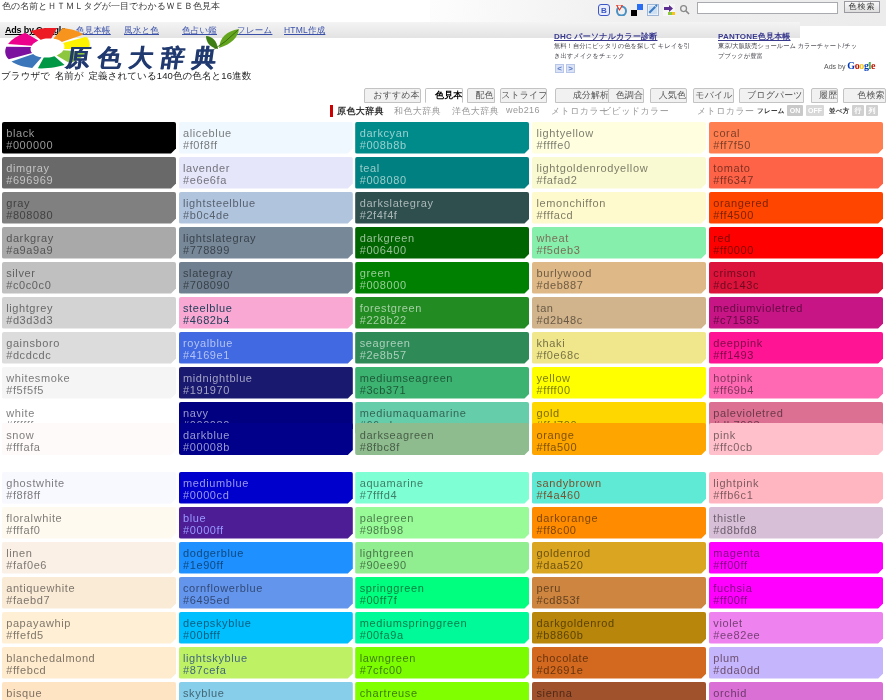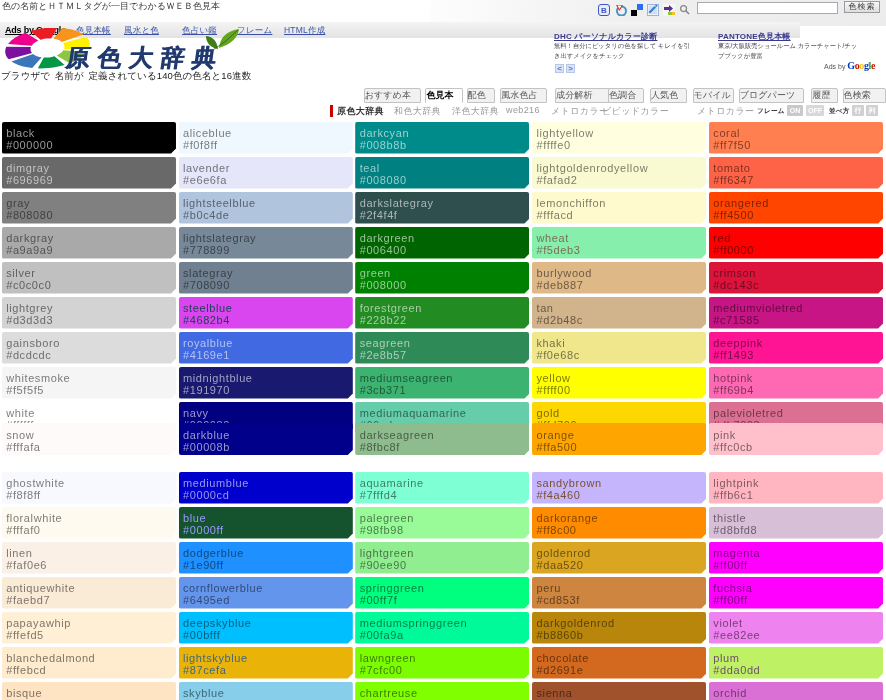--- a/index.html
+++ b/index.html
@@ -23,21 +23,21 @@
 #tagline{position:absolute;left:1px;top:70px;font-size:9.5px;color:#222;letter-spacing:0.1px;white-space:nowrap}
 
 .adtitle{position:absolute;font-size:8px;font-weight:bold;color:#39398f;text-decoration:underline;letter-spacing:0.2px;white-space:nowrap}
 .adbody{position:absolute;font-size:6.3px;color:#3c3c46;line-height:9.6px;letter-spacing:0}
 .pgbtn{position:absolute;width:9px;height:9px;background:#dbe4f6;border:1px solid #b8c6ea;
  color:#5b79c4;font-size:8px;line-height:7px;text-align:center;font-weight:bold}
 #adsby{position:absolute;left:824px;top:60px;font-size:7px;color:#555;white-space:nowrap}
 #adsby .g{font-family:"Liberation Serif",serif;font-size:10px;font-weight:bold;letter-spacing:-0.4px}
 
 .tab{position:absolute;top:88px;height:15px;border:1px solid #c3c3c3;border-radius:2px 2px 0 0;
- background:#f1f1f1;color:#555;font-size:9px;text-align:left;line-height:13px;letter-spacing:0.1px;white-space:nowrap;overflow:hidden}
+ background:#f1f1f1;color:#555;font-size:9px;text-align:right;line-height:13px;letter-spacing:0.1px;white-space:nowrap;overflow:hidden}
 .tab.on{background:#fff;color:#000;font-weight:bold;border-bottom-color:#fff}
 
 #rbar{position:absolute;left:330px;top:105px;width:3px;height:12px;background:#c00}
 .nav1{position:absolute;top:105px;font-size:9px;letter-spacing:0.4px;color:#999;white-space:nowrap}
 .nav1.b{color:#333;font-weight:bold}
 .ctl{position:absolute;top:107px;font-size:6.5px;font-weight:bold;color:#333;letter-spacing:0.3px}
 .btn{position:absolute;top:105px;height:11px;background:#c9c9c9;color:#fff;font-size:7px;font-weight:bold;
  text-align:center;line-height:11px;border-radius:1px;letter-spacing:0}
 
 .cell{position:absolute;width:174.3px;height:32px;font-size:11px;line-height:12px;
@@ -132,21 +132,21 @@
 <div class="adbody" style="left:554px;top:41px;width:138px">無料！自分にピッタリの色を探して キレイを引き出すメイクをチェック</div>
 <div class="pgbtn" style="left:555px;top:64px">&lt;</div>
 <div class="pgbtn" style="left:566px;top:64px">&gt;</div>
 <div class="adtitle" style="left:718px;top:31px">PANTONE色見本帳</div>
 <div class="adbody" style="left:718px;top:41px;width:140px">東京/大阪販売ショールーム カラーチャート/チップブックが豊富</div>
 <div id="adsby">Ads by <span class="g"><span style="color:#0039b6">G</span><span style="color:#c41200">o</span><span style="color:#f3c518">o</span><span style="color:#0039b6">g</span><span style="color:#30a72f">l</span><span style="color:#c41200">e</span></span></div>
 
 <div class="tab" style="left:363.7px;width:57px">おすすめ本</div>
 <div class="tab on" style="left:425.4px;width:38px">色見本</div>
 <div class="tab" style="left:466.6px;width:28px">配色</div>
-<div class="tab" style="left:500.2px;width:47px">風水色占</div>
+<div class="tab" style="left:500.2px;width:47px">ストライプ</div>
 <div class="tab" style="left:555.1px;width:55px">成分解析</div>
 <div class="tab" style="left:608.0px;width:36px">色調合</div>
 <div class="tab" style="left:650.0px;width:37px">人気色</div>
 <div class="tab" style="left:692.6px;width:41px">モバイル</div>
 <div class="tab" style="left:738.7px;width:65px">ブログパーツ</div>
 <div class="tab" style="left:811.3px;width:27px">履歴</div>
 <div class="tab" style="left:842.6px;width:43px">色検索</div>
 
 <div id="rbar"></div>
 <div class="nav1 b" style="left:337px">原色大辞典</div>
@@ -178,31 +178,31 @@
 <div class="cell c0 r12" style="background:#faf0e6;color:#7d7873">linen<br>#faf0e6</div>
 <div class="cell c0 r13" style="background:#faebd7;color:#7d756b">antiquewhite<br>#faebd7</div>
 <div class="cell c0 r14" style="background:#ffefd5;color:#7f776a">papayawhip<br>#ffefd5</div>
 <div class="cell c0 r15" style="background:#ffebcd;color:#7f7566">blanchedalmond<br>#ffebcd</div>
 <div class="cell c0 r16" style="background:#ffe4c4;color:#7f7262">bisque<br>#ffe4c4</div>
 <div class="cell c1 r0" style="background:#f0f8ff;color:#787c7f">aliceblue<br>#f0f8ff</div>
 <div class="cell c1 r1" style="background:#e6e6fa;color:#73737d">lavender<br>#e6e6fa</div>
 <div class="cell c1 r2" style="background:#b0c4de;color:#58626f">lightsteelblue<br>#b0c4de</div>
 <div class="cell c1 r3" style="background:#778899;color:#3b444c">lightslategray<br>#778899</div>
 <div class="cell c1 r4" style="background:#708090;color:#384048">slategray<br>#708090</div>
-<div class="cell c1 r5" style="background:#d946ef;color:#23415a">steelblue<br>#4682b4</div>
+<div class="cell c1 r5" style="background:#f9a8d4;color:#23415a">steelblue<br>#4682b4</div>
 <div class="cell c1 r6" style="background:#4169e1;color:#b3c3f3">royalblue<br>#4169e1</div>
 <div class="cell c1 r7" style="background:#191970;color:#a3a3c5">midnightblue<br>#191970</div>
 <div class="cell c1 r8" style="background:#000080;color:#9999cc">navy<br>#000080</div>
 <div class="cell c1 r9" style="background:#00008b;color:#9999d0">darkblue<br>#00008b</div>
 <div class="cell c1 r10" style="background:#0000cd;color:#9999eb">mediumblue<br>#0000cd</div>
-<div class="cell c1 r11" style="background:#14532d;color:#9999ff">blue<br>#0000ff</div>
+<div class="cell c1 r11" style="background:#4c1d95;color:#9999ff">blue<br>#0000ff</div>
 <div class="cell c1 r12" style="background:#1e90ff;color:#0f487f">dodgerblue<br>#1e90ff</div>
 <div class="cell c1 r13" style="background:#6495ed;color:#324a76">cornflowerblue<br>#6495ed</div>
 <div class="cell c1 r14" style="background:#00bfff;color:#005f7f">deepskyblue<br>#00bfff</div>
-<div class="cell c1 r15" style="background:#eab308;color:#43677d">lightskyblue<br>#87cefa</div>
+<div class="cell c1 r15" style="background:#bef264;color:#43677d">lightskyblue<br>#87cefa</div>
 <div class="cell c1 r16" style="background:#87ceeb;color:#436775">skyblue<br>#87ceeb</div>
 <div class="cell c2 r0" style="background:#008b8b;color:#99d0d0">darkcyan<br>#008b8b</div>
 <div class="cell c2 r1" style="background:#008080;color:#99cccc">teal<br>#008080</div>
 <div class="cell c2 r2" style="background:#2f4f4f;color:#abb8b8">darkslategray<br>#2f4f4f</div>
 <div class="cell c2 r3" style="background:#006400;color:#99c199">darkgreen<br>#006400</div>
 <div class="cell c2 r4" style="background:#008000;color:#99cc99">green<br>#008000</div>
 <div class="cell c2 r5" style="background:#228b22;color:#a6d0a6">forestgreen<br>#228b22</div>
 <div class="cell c2 r6" style="background:#2e8b57;color:#abd0bb">seagreen<br>#2e8b57</div>
 <div class="cell c2 r7" style="background:#3cb371;color:#1e5938">mediumseagreen<br>#3cb371</div>
 <div class="cell c2 r8" style="background:#66cdaa;color:#336655">mediumaquamarine<br>#66cdaa</div>
@@ -217,21 +217,21 @@
 <div class="cell c3 r0" style="background:#ffffe0;color:#7f7f70">lightyellow<br>#ffffe0</div>
 <div class="cell c3 r1" style="background:#fafad2;color:#7d7d69">lightgoldenrodyellow<br>#fafad2</div>
 <div class="cell c3 r2" style="background:#fffacd;color:#7f7d66">lemonchiffon<br>#fffacd</div>
 <div class="cell c3 r3" style="background:#86efac;color:#7a6f59">wheat<br>#f5deb3</div>
 <div class="cell c3 r4" style="background:#deb887;color:#6f5c43">burlywood<br>#deb887</div>
 <div class="cell c3 r5" style="background:#d2b48c;color:#695a46">tan<br>#d2b48c</div>
 <div class="cell c3 r6" style="background:#f0e68c;color:#787346">khaki<br>#f0e68c</div>
 <div class="cell c3 r7" style="background:#ffff00;color:#7f7f00">yellow<br>#ffff00</div>
 <div class="cell c3 r8" style="background:#ffd700;color:#7f6b00">gold<br>#ffd700</div>
 <div class="cell c3 r9" style="background:#ffa500;color:#7f5200">orange<br>#ffa500</div>
-<div class="cell c3 r10" style="background:#c4b5fd;color:#7a5230">sandybrown<br>#f4a460</div>
+<div class="cell c3 r10" style="background:#5eead4;color:#7a5230">sandybrown<br>#f4a460</div>
 <div class="cell c3 r11" style="background:#ff8c00;color:#7f4600">darkorange<br>#ff8c00</div>
 <div class="cell c3 r12" style="background:#daa520;color:#6d5210">goldenrod<br>#daa520</div>
 <div class="cell c3 r13" style="background:#cd853f;color:#66421f">peru<br>#cd853f</div>
 <div class="cell c3 r14" style="background:#b8860b;color:#5c4305">darkgoldenrod<br>#b8860b</div>
 <div class="cell c3 r15" style="background:#d2691e;color:#69340f">chocolate<br>#d2691e</div>
 <div class="cell c3 r16" style="background:#a0522d;color:#502916">sienna<br>#a0522d</div>
 <div class="cell c4 r0" style="background:#ff7f50;color:#7f3f28">coral<br>#ff7f50</div>
 <div class="cell c4 r1" style="background:#ff6347;color:#7f3123">tomato<br>#ff6347</div>
 <div class="cell c4 r2" style="background:#ff4500;color:#7f2200">orangered<br>#ff4500</div>
 <div class="cell c4 r3" style="background:#ff0000;color:#7f0000">red<br>#ff0000</div>
@@ -239,14 +239,14 @@
 <div class="cell c4 r5" style="background:#c71585;color:#630a42">mediumvioletred<br>#c71585</div>
 <div class="cell c4 r6" style="background:#ff1493;color:#7f0a49">deeppink<br>#ff1493</div>
 <div class="cell c4 r7" style="background:#ff69b4;color:#7f345a">hotpink<br>#ff69b4</div>
 <div class="cell c4 r8" style="background:#db7093;color:#6d3849">palevioletred<br>#db7093</div>
 <div class="cell c4 r9" style="background:#ffc0cb;color:#7f6065">pink<br>#ffc0cb</div>
 <div class="cell c4 r10" style="background:#ffb6c1;color:#7f5b60">lightpink<br>#ffb6c1</div>
 <div class="cell c4 r11" style="background:#d8bfd8;color:#6c5f6c">thistle<br>#d8bfd8</div>
 <div class="cell c4 r12" style="background:#ff00ff;color:#7f007f">magenta<br>#ff00ff</div>
 <div class="cell c4 r13" style="background:#ff00ff;color:#7f007f">fuchsia<br>#ff00ff</div>
 <div class="cell c4 r14" style="background:#ee82ee;color:#774177">violet<br>#ee82ee</div>
-<div class="cell c4 r15" style="background:#bef264;color:#6e506e">plum<br>#dda0dd</div>
+<div class="cell c4 r15" style="background:#c4b5fd;color:#6e506e">plum<br>#dda0dd</div>
 <div class="cell c4 r16" style="background:#da70d6;color:#6d386b">orchid<br>#da70d6</div>
 
 </body></html>

